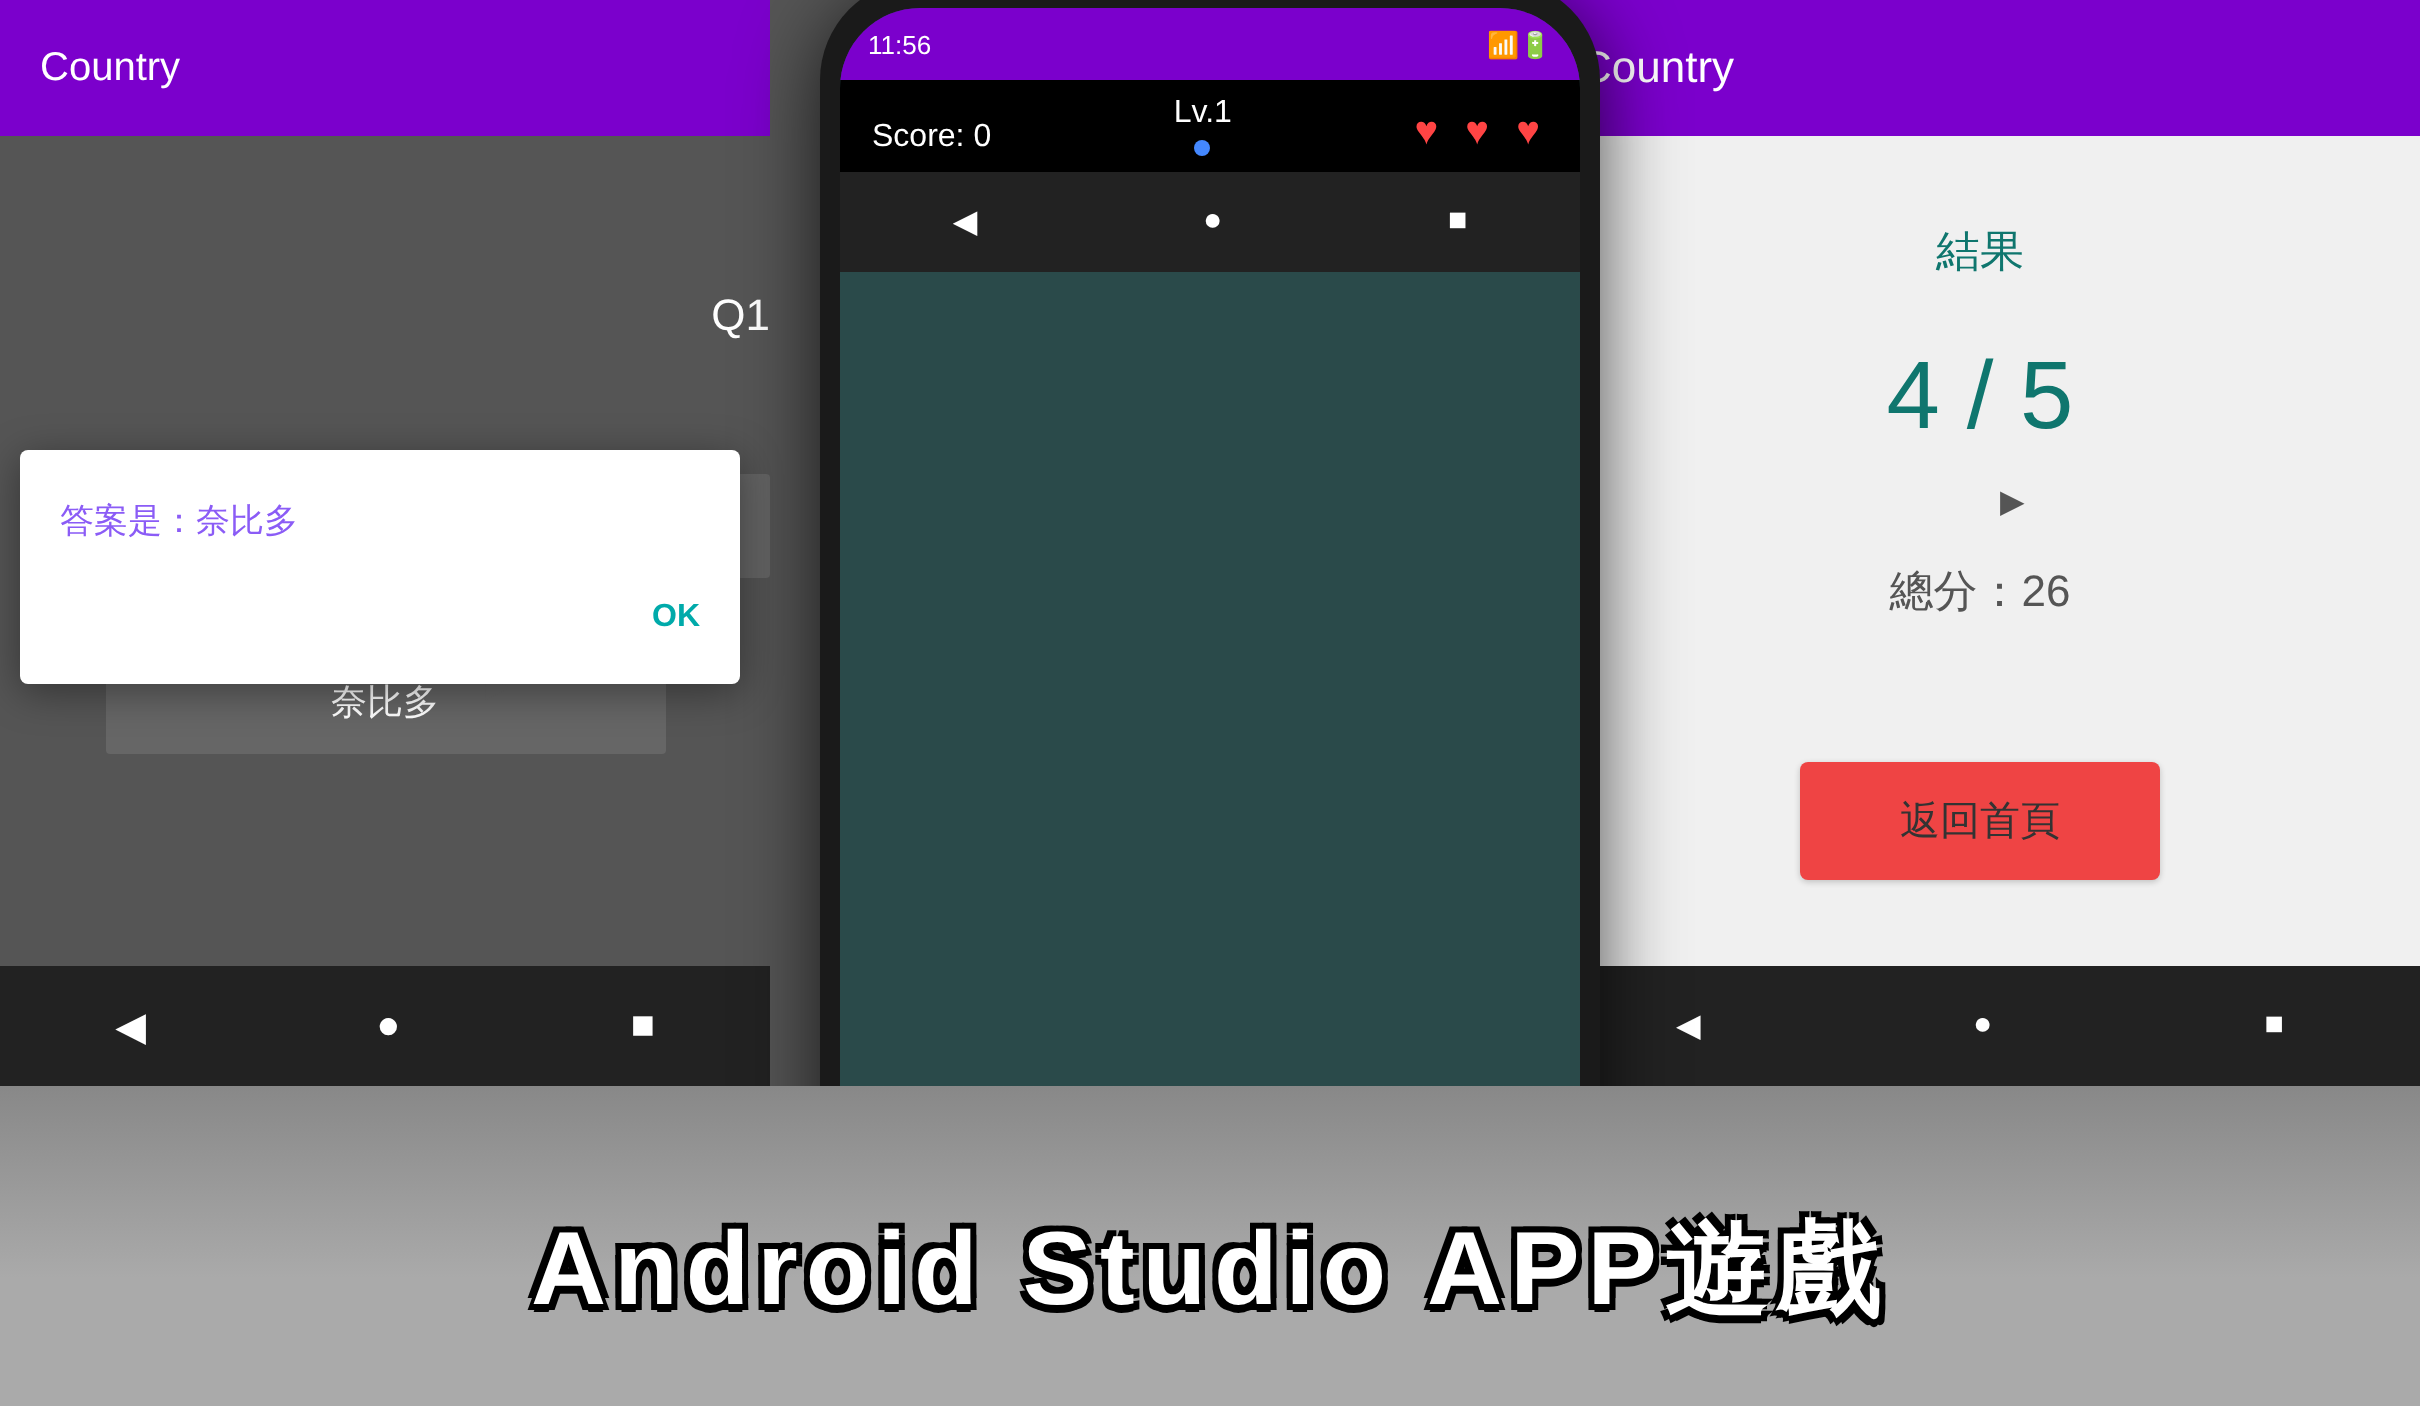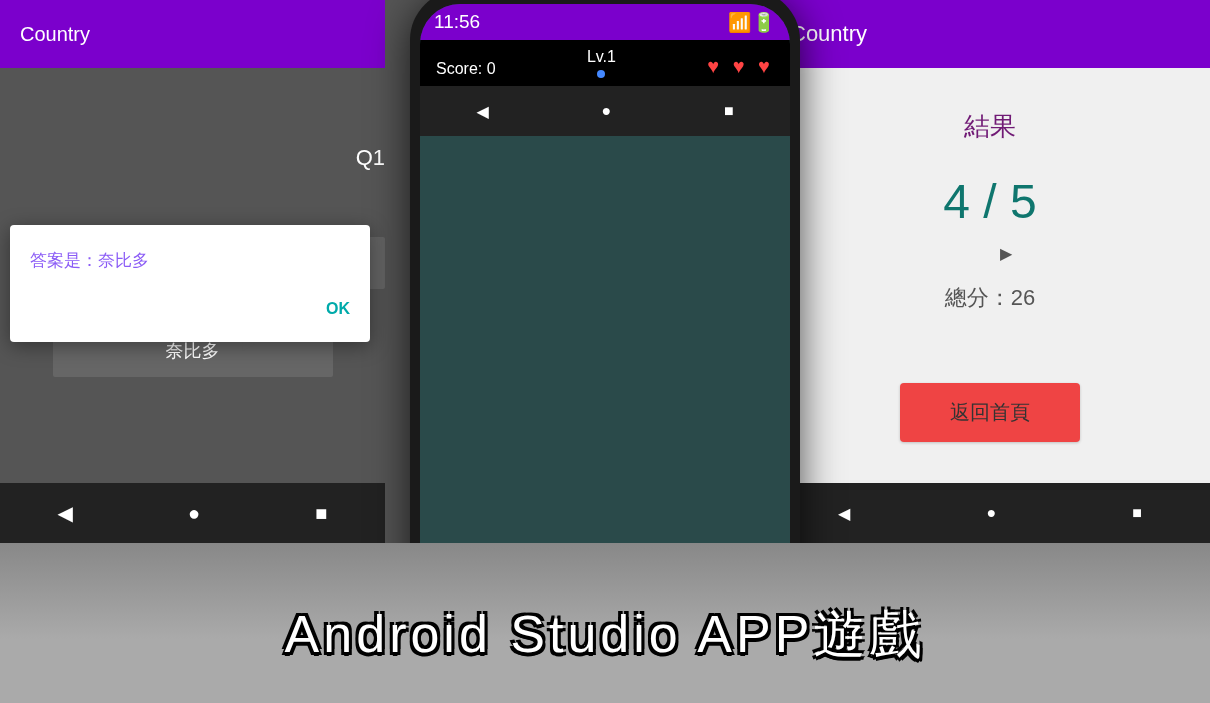--- a/index.html
+++ b/index.html
@@ -146,21 +146,21 @@
 
     
     .phone-status-bar {
       background: #7B00CC;
       height: 36px;
       display: flex;
       align-items: center;
       justify-content: space-between;
       padding: 0 14px;
       color: white;
-      font-size: 19px;
+      font-size: 13px;
     }
 
     .phone-game-header {
       background: #000000;
       display: flex;
       align-items: flex-end;
       justify-content: space-between;
       padding: 8px 16px;
       color: white;
       font-size: 16px;
@@ -237,22 +237,22 @@
       flex: 1;
       display: flex;
       flex-direction: column;
       align-items: center;
       justify-content: center;
       gap: 20px;
       padding: 30px;
     }
 
     .result-label {
-      font-size: 26px;
-      color: #701a75;
+      font-size: 22px;
+      color: #0f766e;
       margin-bottom: 10px;
     }
 
     .score-fraction {
       font-size: 48px;
       color: #0f766e;
       font-weight: 400;
       margin-bottom: 10px;
     }
 
@@ -288,21 +288,21 @@
       background: linear-gradient(180deg, #888 0%, #999 30%, #aaa 60%);
       display: flex;
       align-items: center;
       justify-content: center;
       position: relative;
     }
 
     .bottom-banner-text {
       font-size: 52px;
       color: white;
-      font-weight: 400;
+      font-weight: 700;
       font-family: 'Arial Black', sans-serif;
       letter-spacing: 4px;
       text-shadow:
         -3px -3px 0 #000,
         3px -3px 0 #000,
         -3px 3px 0 #000,
         3px 3px 0 #000,
         0 4px 0 #000;
       margin-top: 24px;
     }

